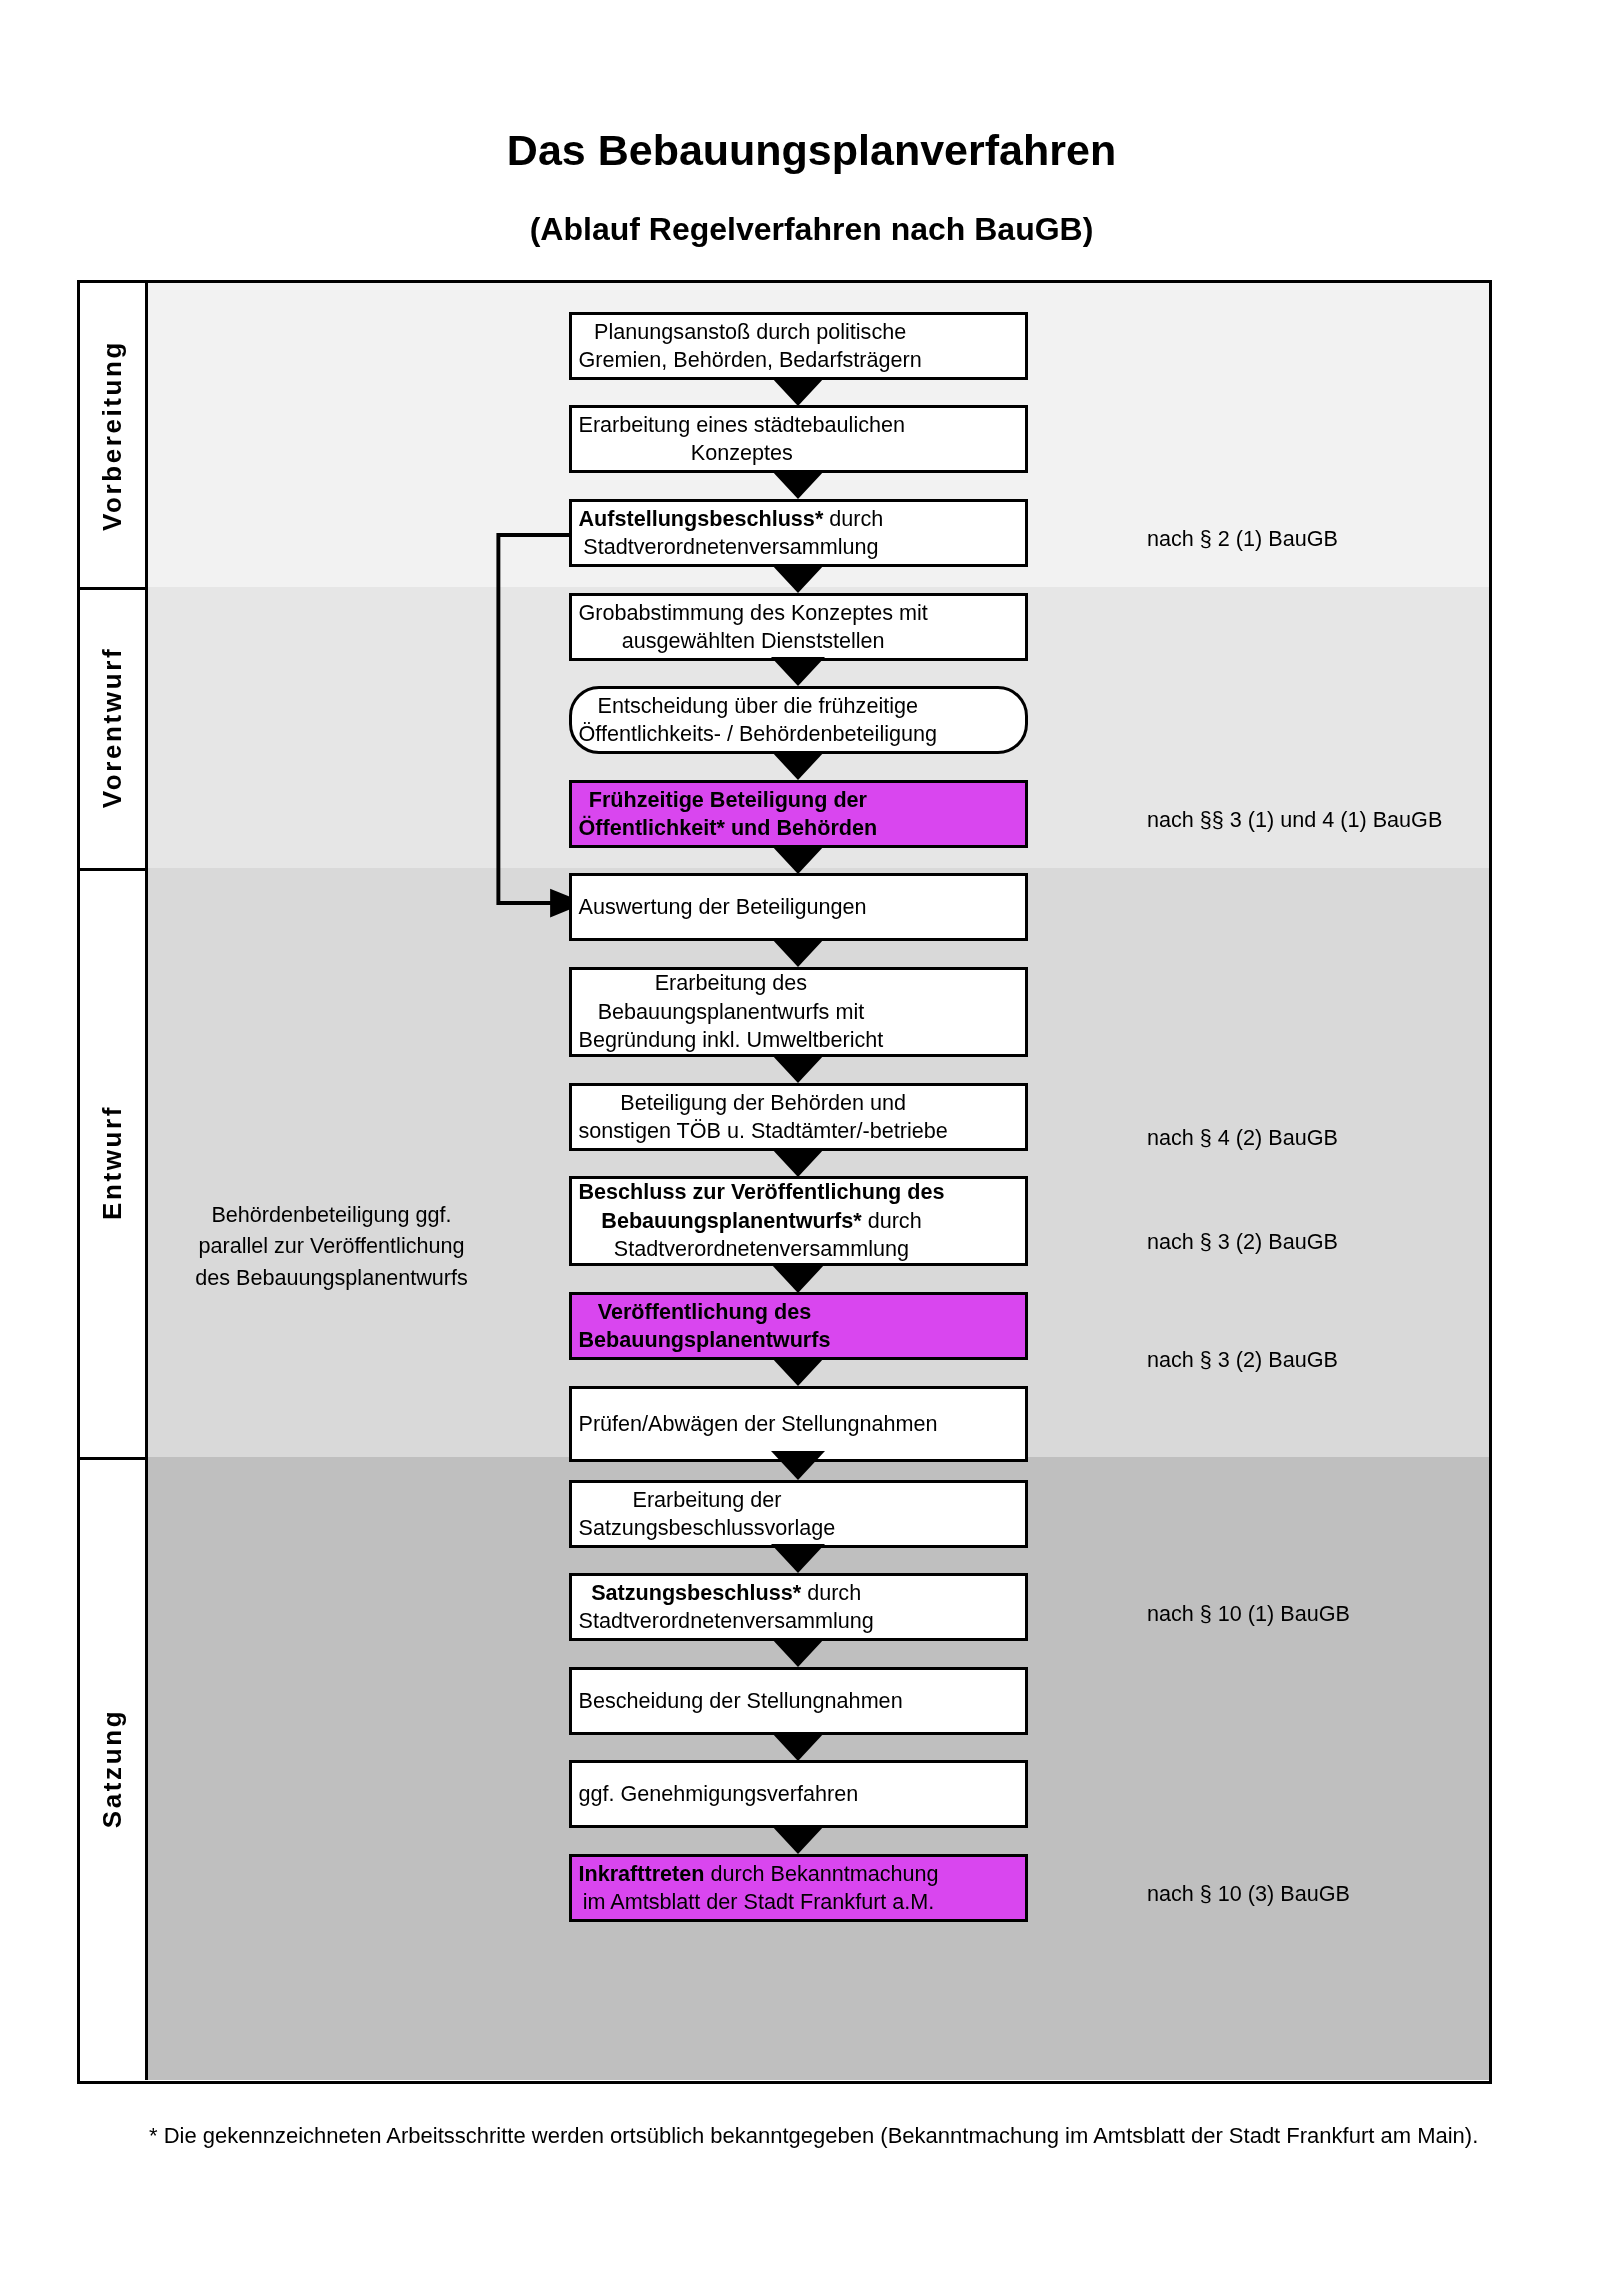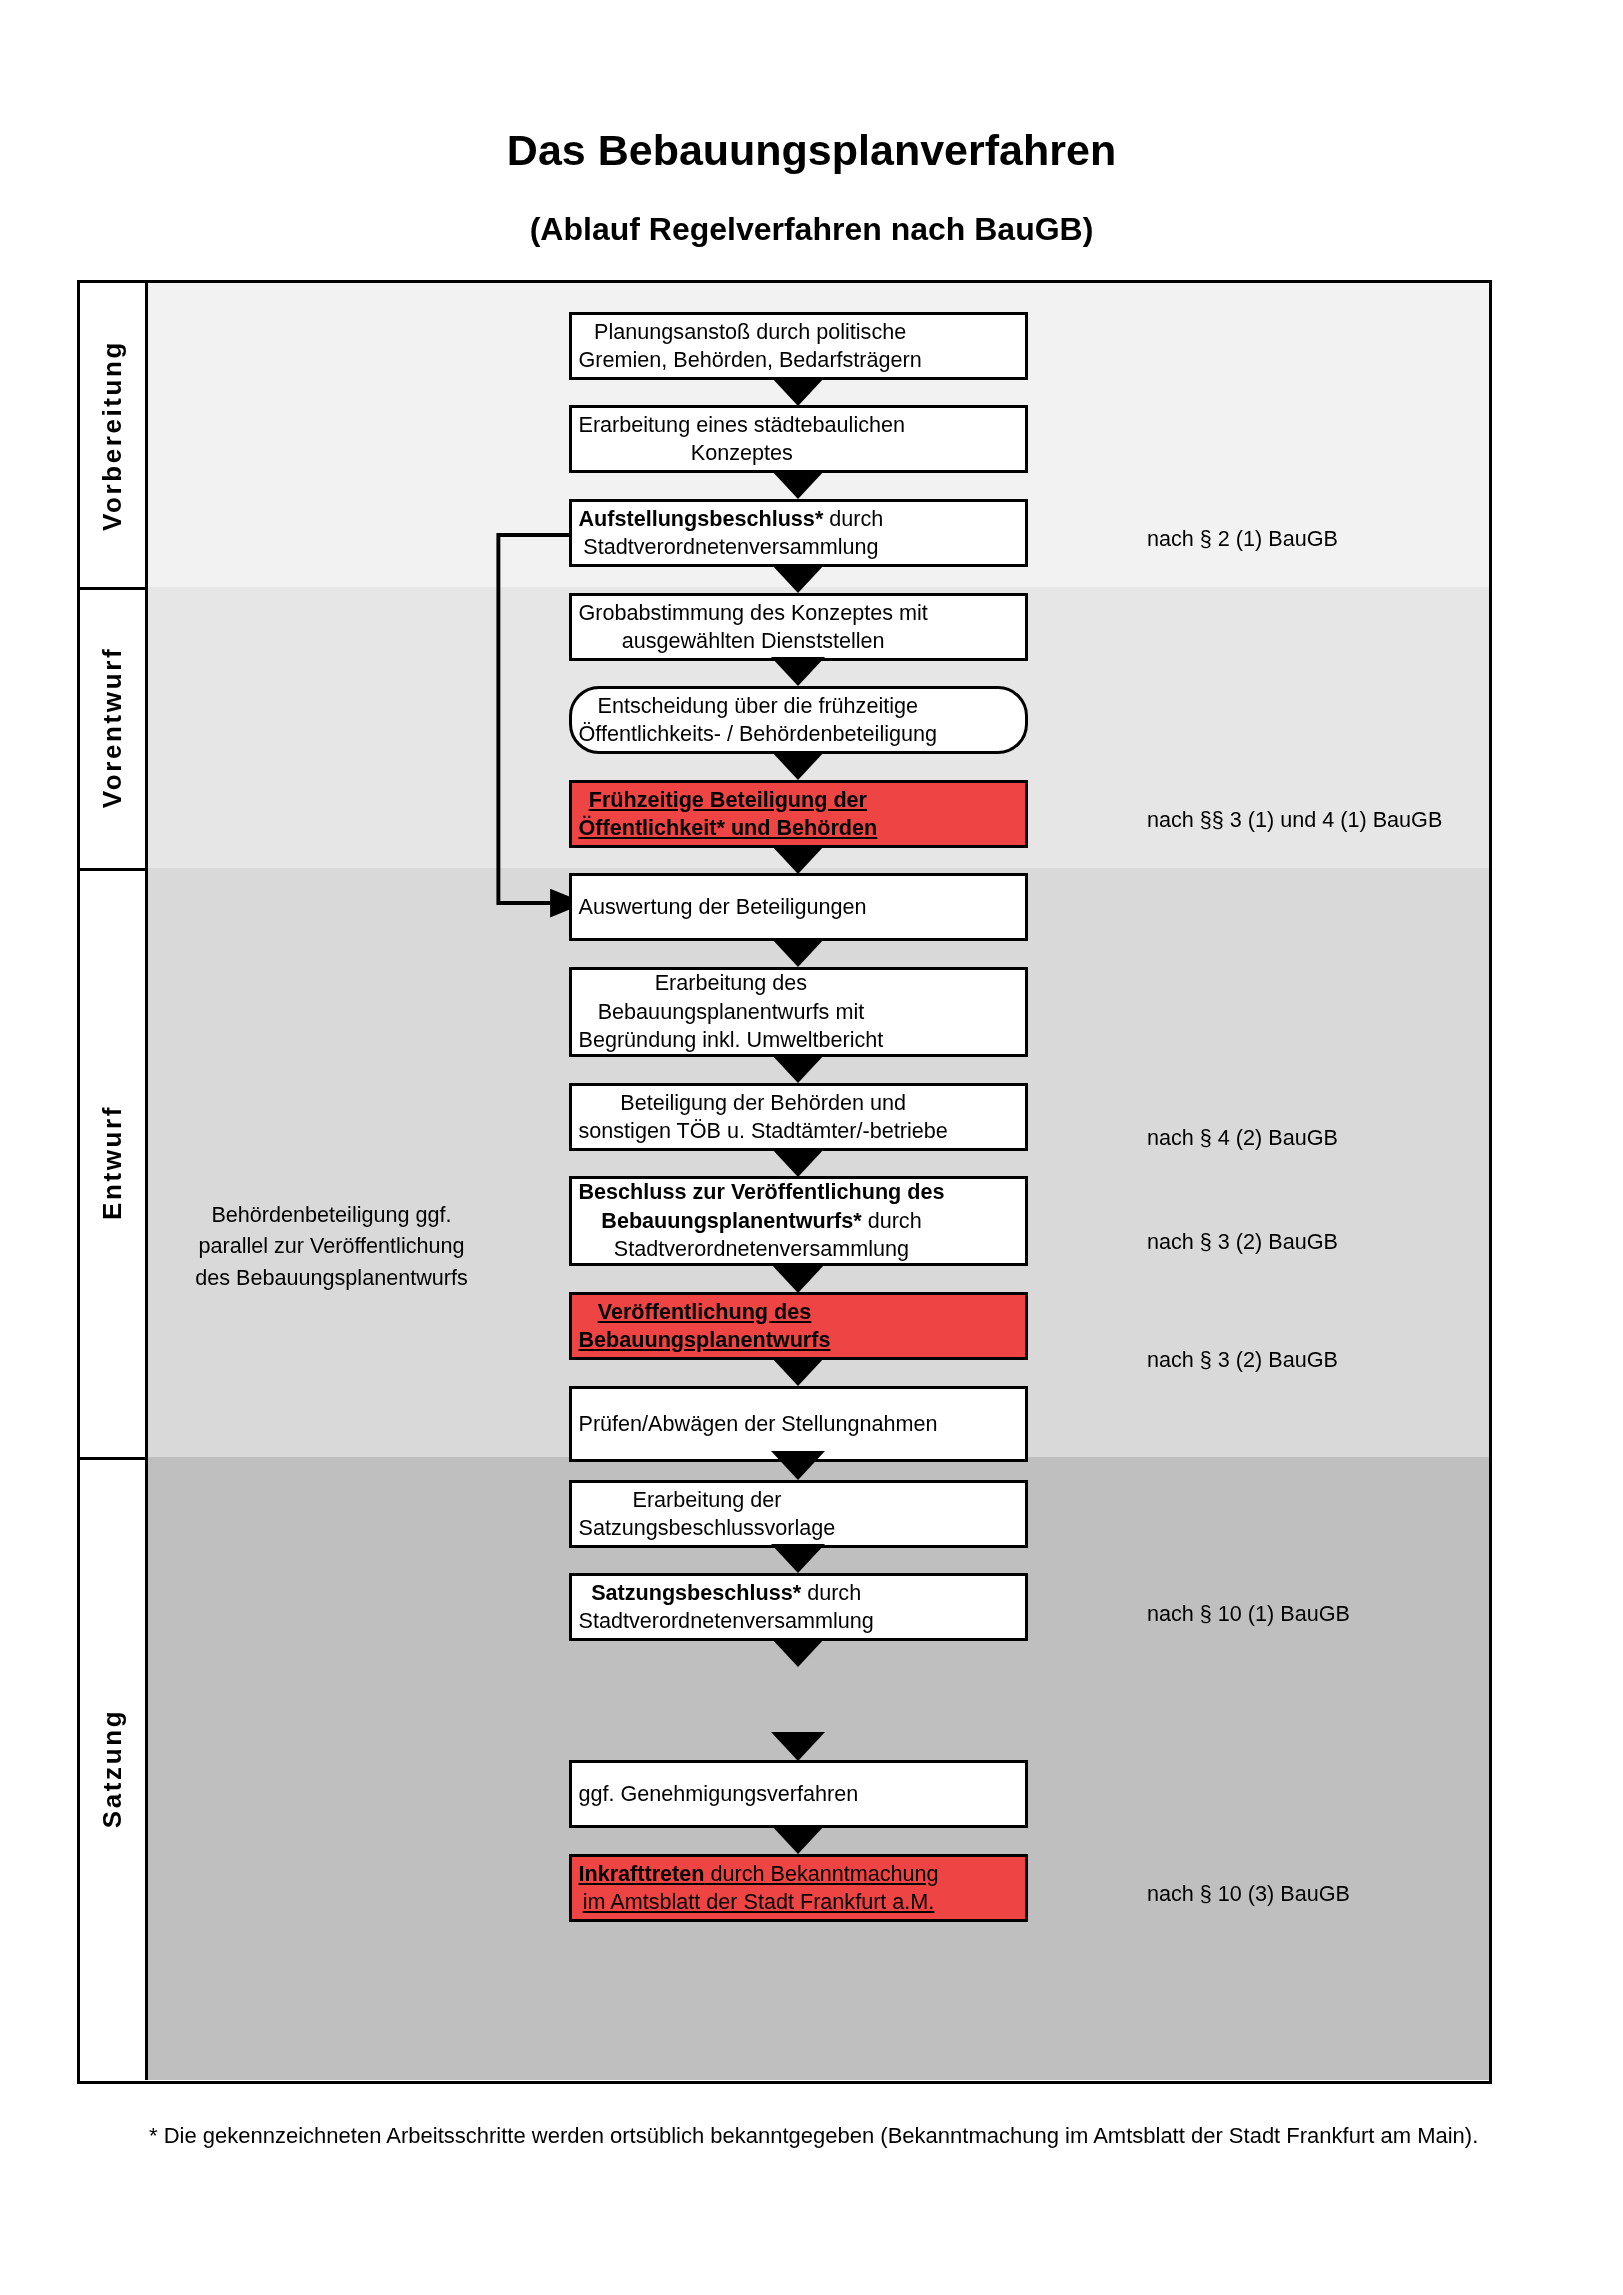--- a/index.html
+++ b/index.html
@@ -62,21 +62,21 @@
     width:459px;
     border:3.9px solid #000;
     box-sizing:border-box;
     background:#ffffff;
     display:flex;align-items:center;justify-content:flex-start;
     text-align:center;
     font-size:21.6px;
     line-height:1.32;
     padding:3.9px 6.5px;
   }
-  .node.blue{background:#ef4444;text-decoration:underline;}
+  .node.blue{background:#d946ef;}
   .node .ln{display:block;}
   .node b{font-weight:bold;}
 
   
   .arrow{
     position:absolute;
     width:0;height:0;
     border-left:27.5px solid transparent;
     border-right:27.5px solid transparent;
     border-top:29px solid #000;
@@ -255,20 +255,25 @@
   <div class="arrow" style="left:691px;top:1261px;"></div>
 
   <div class="node" style="left:489px;top:1290px;height:68px;">
     <div>
       <span class="ln"><b>Satzungsbeschluss*</b> durch</span>
       <span class="ln">Stadtverordnetenversammlung</span>
     </div>
   </div>
   <div class="arrow" style="left:691px;top:1355px;"></div>
 
+  <div class="node" style="left:489px;top:1384px;height:68px;">
+    <div>
+      <span class="ln">Bescheidung der Stellungnahmen</span>
+    </div>
+  </div>
   <div class="arrow" style="left:691px;top:1449px;"></div>
 
   <div class="node" style="left:489px;top:1477px;height:68px;">
     <div>
       <span class="ln">ggf. Genehmigungsverfahren</span>
     </div>
   </div>
   <div class="arrow" style="left:691px;top:1542px;"></div>
 
   <div class="node blue" style="left:489px;top:1571px;height:68px;">

